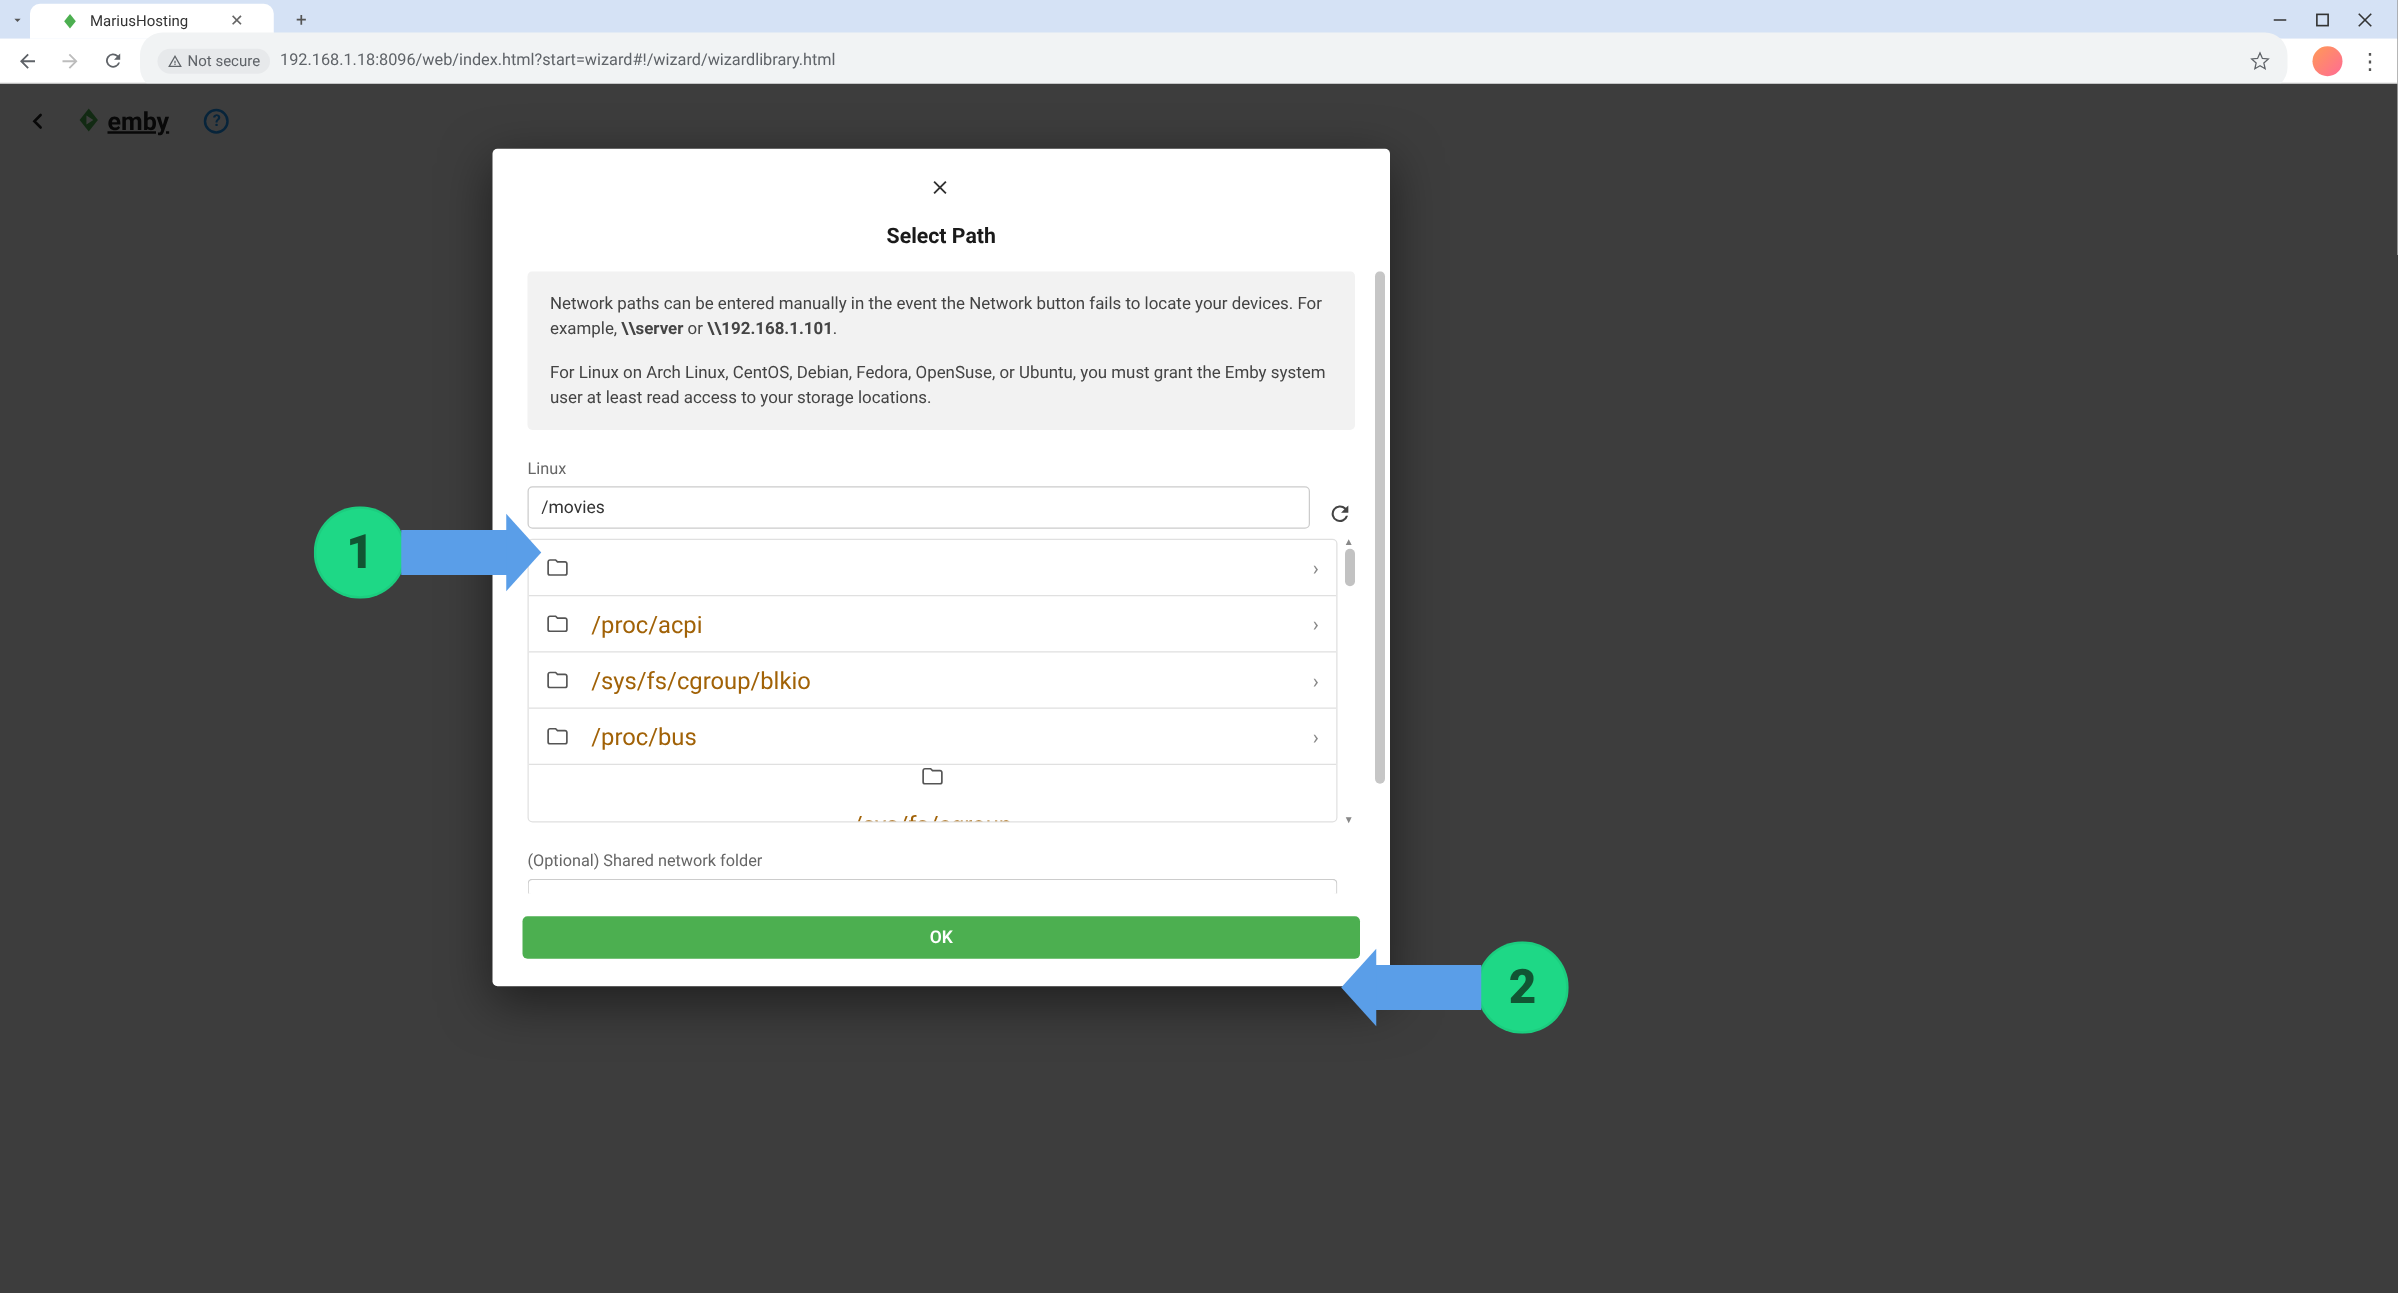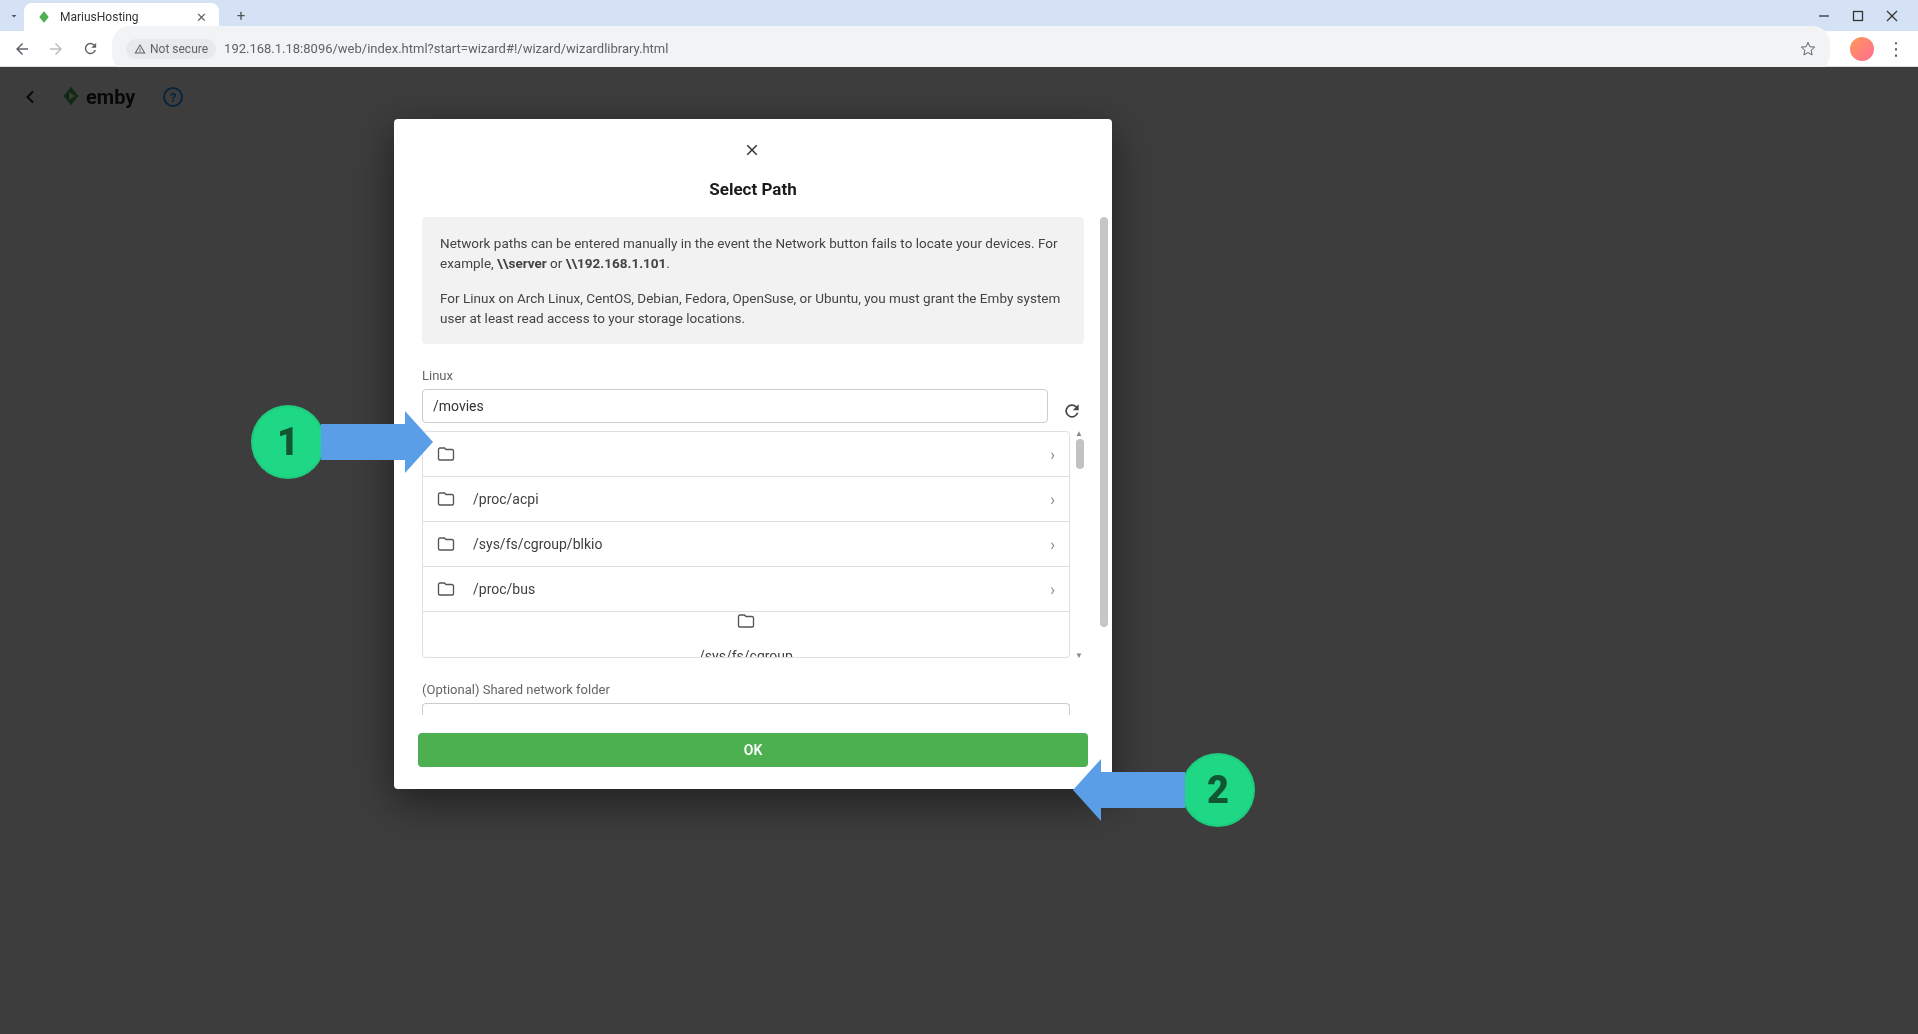--- a/index.html
+++ b/index.html
@@ -1,20 +1,20 @@
 <!DOCTYPE html>
 <html><head>
   <meta charset="utf-8">
   <style>
     * { margin: 0; padding: 0; box-sizing: border-box; font-family: -apple-system, BlinkMacSystemFont, 'Segoe UI', Roboto, Arial, sans-serif; }
     body { width: 1918px; height: 1034px; overflow: hidden; background: #fff; }
     
     
     .browser-chrome { background: #d5e2f5; height: 31px; display: flex; align-items: center; padding: 0 8px; }
-    .tab { background: #fff; border-radius: 8px 8px 0 0; height: 28px; display: flex; align-items: center; padding: 0 12px; gap: 8px; margin-top: 3px; width: 195px; }
+    .tab { background: #fff; border-radius: 8px 8px 0 0; height: 28px; display: flex; align-items: center; padding: 0 24px; gap: 8px; margin-top: 3px; width: 195px; }
     .tab-icon { width: 16px; height: 16px; display: flex; align-items: center; justify-content: center; }
     .tab-title { font-size: 12px; color: #333; flex: 1; }
     .tab-close { font-size: 13px; color: #666; cursor: pointer; }
     .new-tab { margin-left: 8px; font-size: 15px; color: #555; cursor: pointer; width: 28px; height: 28px; display: flex; align-items: center; justify-content: center; }
     .chrome-caret { margin-right: 4px; color: #444; font-size: 10px; }
     .window-controls { margin-left: auto; display: flex; gap: 18px; padding-right: 10px; }
     .win-btn { width: 16px; height: 16px; display: flex; align-items: center; justify-content: center; color: #333; }
     
     .address-bar-row { background: #fff; height: 36px; display: flex; align-items: center; padding: 0 10px; gap: 10px; border-bottom: 1px solid #e0e0e0;}
     .nav-btn { width: 24px; height: 24px; display: flex; align-items: center; justify-content: center; color: #555; font-size: 18px; }
@@ -24,21 +24,21 @@
     .url-text { color: #5f6368; font-size: 13px; }
     .star-btn { color: #5f6368; font-size: 16px; margin-left: auto; }
     .profile-icon { width: 24px; height: 24px; border-radius: 50%; background: linear-gradient(135deg, #ff9a56, #ff6b95); }
     .kebab { font-size: 18px; color: #555; width: 24px; text-align: center; }
     
     
     .app-body { position: relative; height: calc(100% - 67px); background: #fff; }
     .overlay { position: absolute; inset: 0; background: rgba(0,0,0,0.76); }
     .emby-header { position: absolute; top: 18px; left: 20px; display: flex; align-items: center; gap: 20px; }
     .back-arrow-emby { font-size: 22px; color: #1f1f1f; }
-    .emby-logo { display: flex; gap: 4px; font-size: 20px; font-weight: 700; color: #222; }
+    .emby-logo { display: flex; gap: 4px; font-size: 20px; font-weight: 700; color: #222; text-decoration: underline; }
     .help-icon { width: 20px; height: 20px; border: 2px solid #2196f3; border-radius: 50%; color: #2196f3; display: flex; align-items: center; justify-content: center; font-size: 13px; font-weight: bold; margin-left: 8px;}
     
     
     .dialog { position: absolute; left: 394px; top: 52px; width: 718px; background: #fff; border-radius: 4px; box-shadow: 0 12px 40px rgba(0,0,0,0.5); padding-bottom: 22px; }
     .dialog-header { display: flex; align-items: center; gap: 20px; padding: 22px 24px 18px; flex-direction: column; }
     .close-btn { font-size: 20px; color: #333; cursor: pointer; width: 20px; }
     .dialog-title { font-size: 17px; font-weight: 700; color: #1a1a1a; }
     
     .dialog-scroll { position: relative; max-height: 560px; overflow: hidden; padding: 0 28px; }
     
@@ -50,21 +50,21 @@
     .field-label { font-size: 13px; color: #666; margin-bottom: 6px; }
     .folder-row { display: flex; gap: 14px; align-items: flex-end; margin-bottom: 8px; }
     .text-input { flex: 1; height: 34px; border: 1px solid #ccc; border-radius: 4px; padding: 0 10px; font-size: 14px; color: #333; }
     .refresh-btn { width: 22px; height: 22px; color: #444; font-size: 19px; cursor: pointer; }
     
     .folder-list-wrap { position: relative; }
     .folder-list { border: 1px solid #e0e0e0; border-radius: 4px; overflow: hidden; margin-right: 14px; }
     .folder-item { display: flex; align-items: center; gap: 18px; padding: 0 14px; height: 45px; border-bottom: 1px solid #e0e0e0; cursor: pointer; }
     .folder-item:last-child { border-bottom: none; flex-direction: column; }
     .folder-icon { width: 18px; color: #555; }
-    .folder-name { flex: 1; font-size: 14px; color: #404040; }
+    .folder-name { flex: 1; font-size: 19px; color: #a16207; }
     .chevron { color: #888; font-size: 16px; }
     
     .list-scrollbar { position: absolute; right: 0; top: 0; bottom: 0; width: 10px; }
     .list-thumb { position: absolute; top: 8px; width: 8px; height: 30px; background: #c2c2c2; border-radius: 4px; right: 0; }
     .list-arrow-up, .list-arrow-down { position: absolute; font-size: 8px; color: #888; right: 1px; }
     .list-arrow-up { top: -2px; }
     .list-arrow-down { bottom: -2px; }
     
     .dialog-scrollbar { position: absolute; right: 4px; top: 0; bottom: 0; width: 10px; }
     .dialog-thumb { position: absolute; top: 0; width: 8px; height: 410px; background: #c6c6c6; border-radius: 4px; right: 0; }

